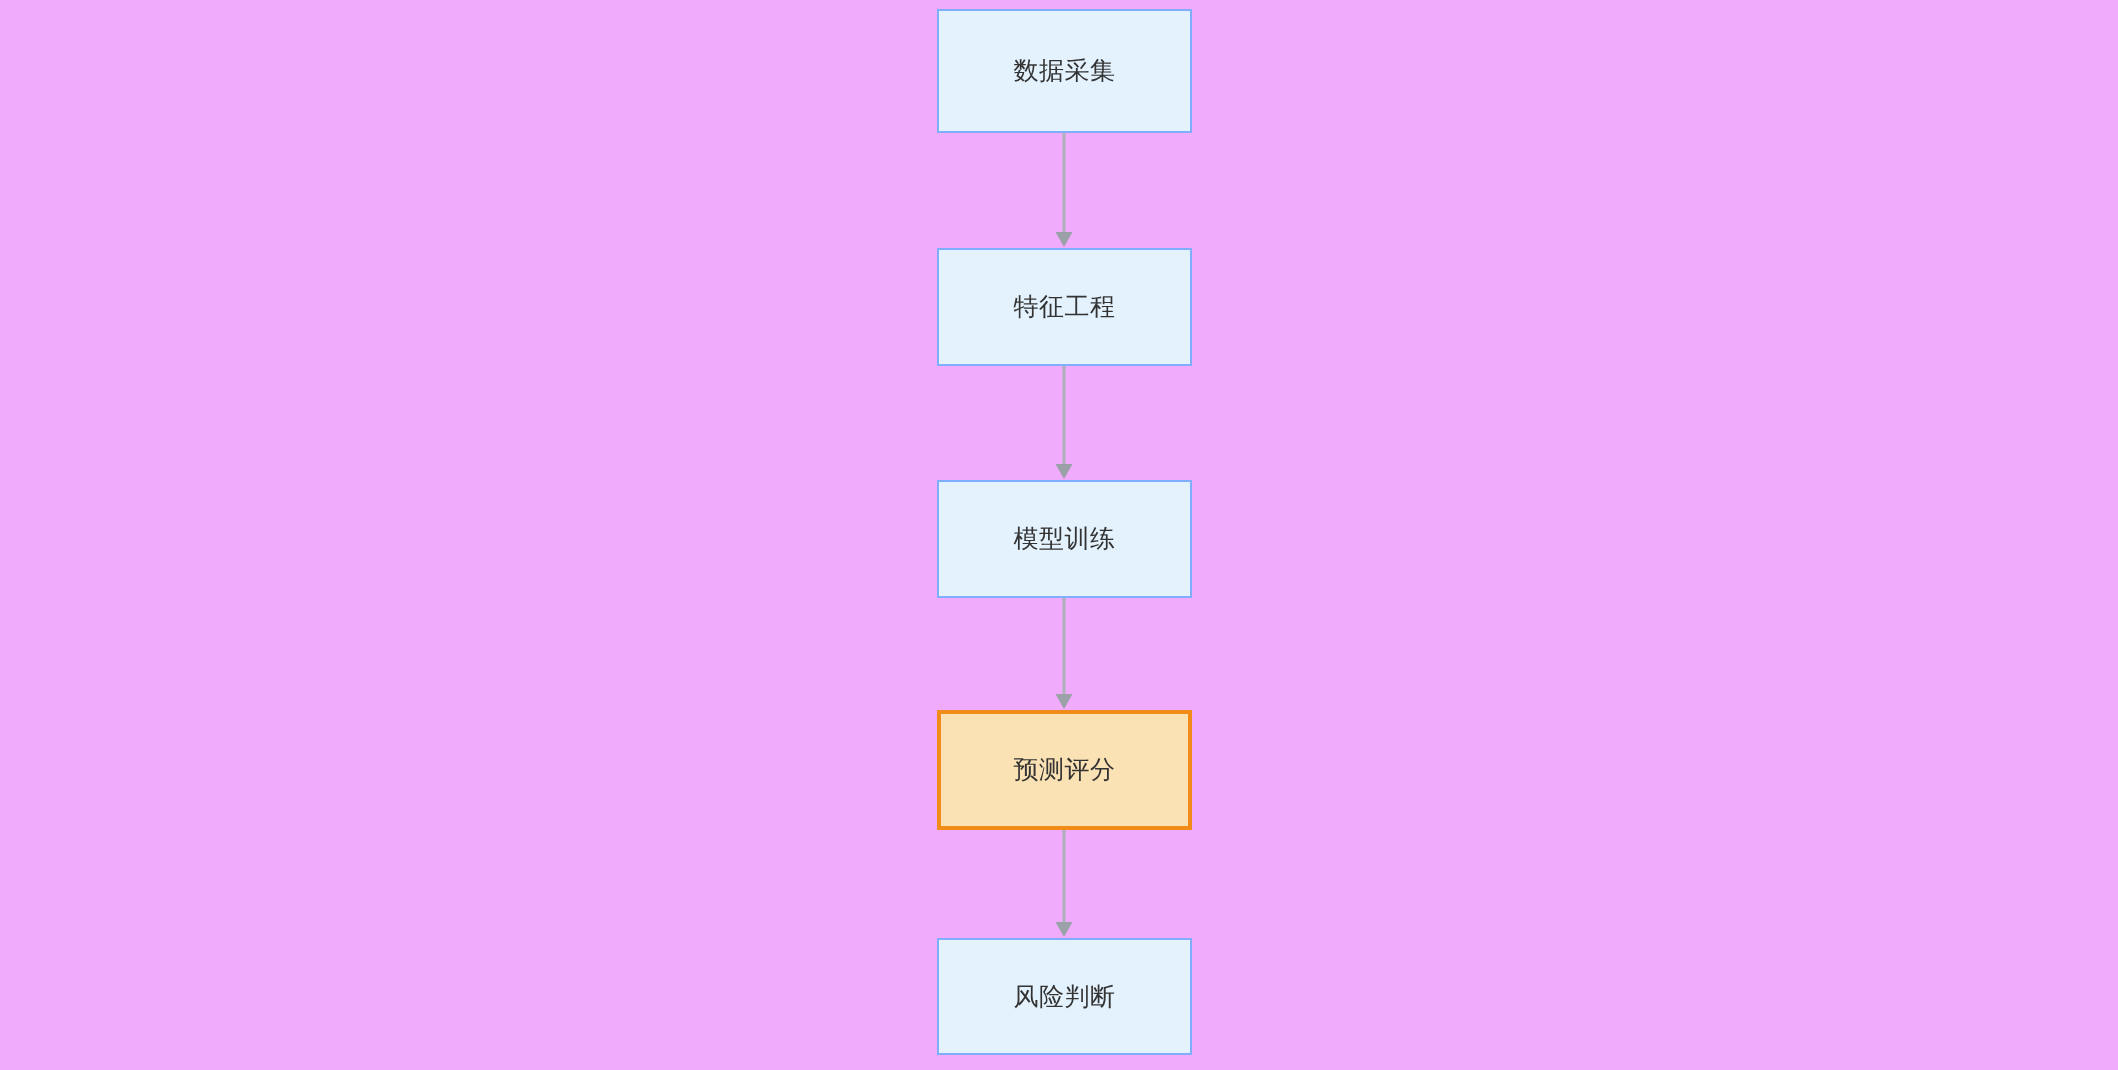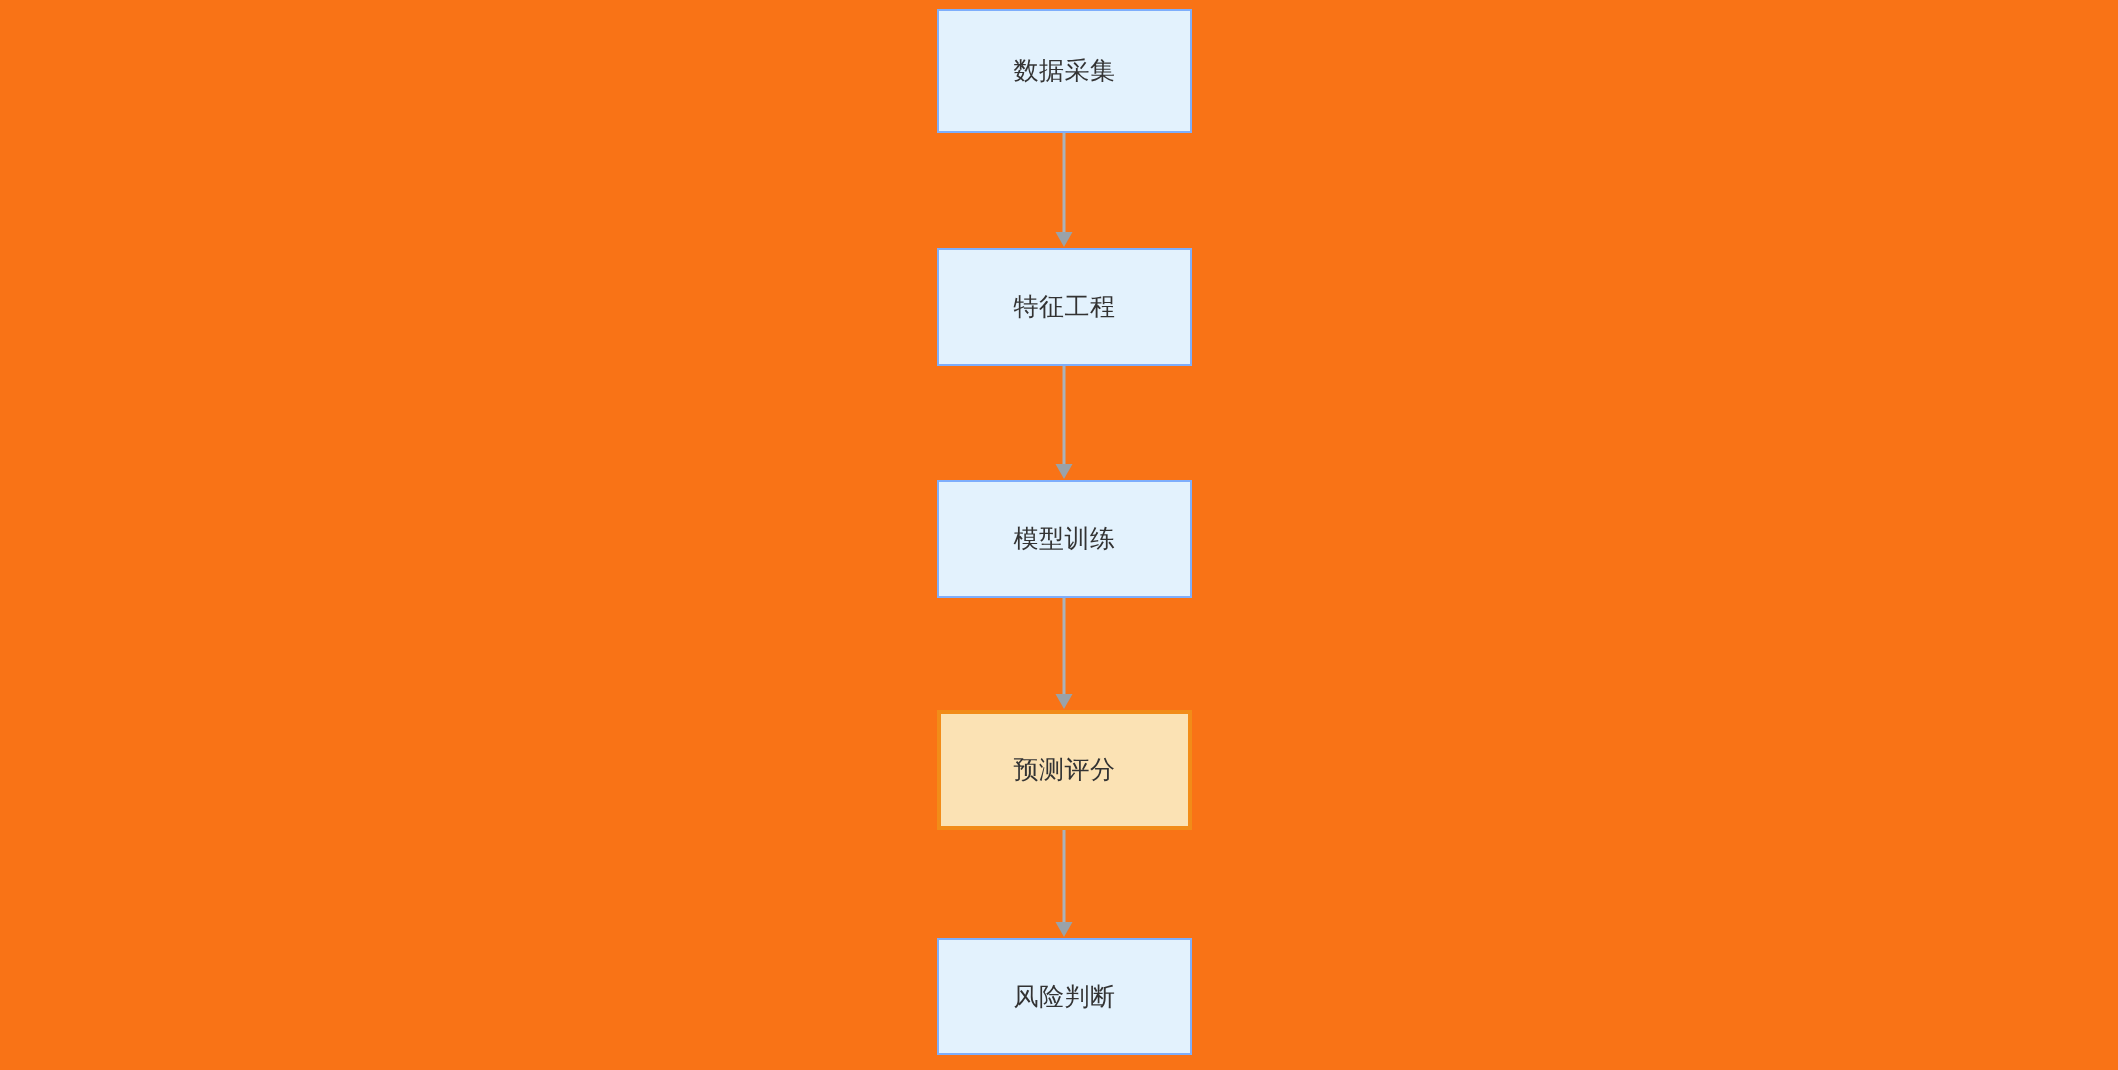--- a/index.html
+++ b/index.html
@@ -10,21 +10,21 @@
   body {
     width: 2118px;
     height: 1070px;
     overflow: hidden;
     font-family: "DejaVu Sans", "Liberation Sans", sans-serif;
   }
   #canvas {
     position: relative;
     width: 2118px;
     height: 1070px;
-    background: #f97316;
+    background: #f0abfc;
   }
   #flow-svg {
     position: absolute;
     left: 0;
     top: 0;
     width: 2118px;
     height: 1070px;
     display: block;
   }
   .node-rect {

